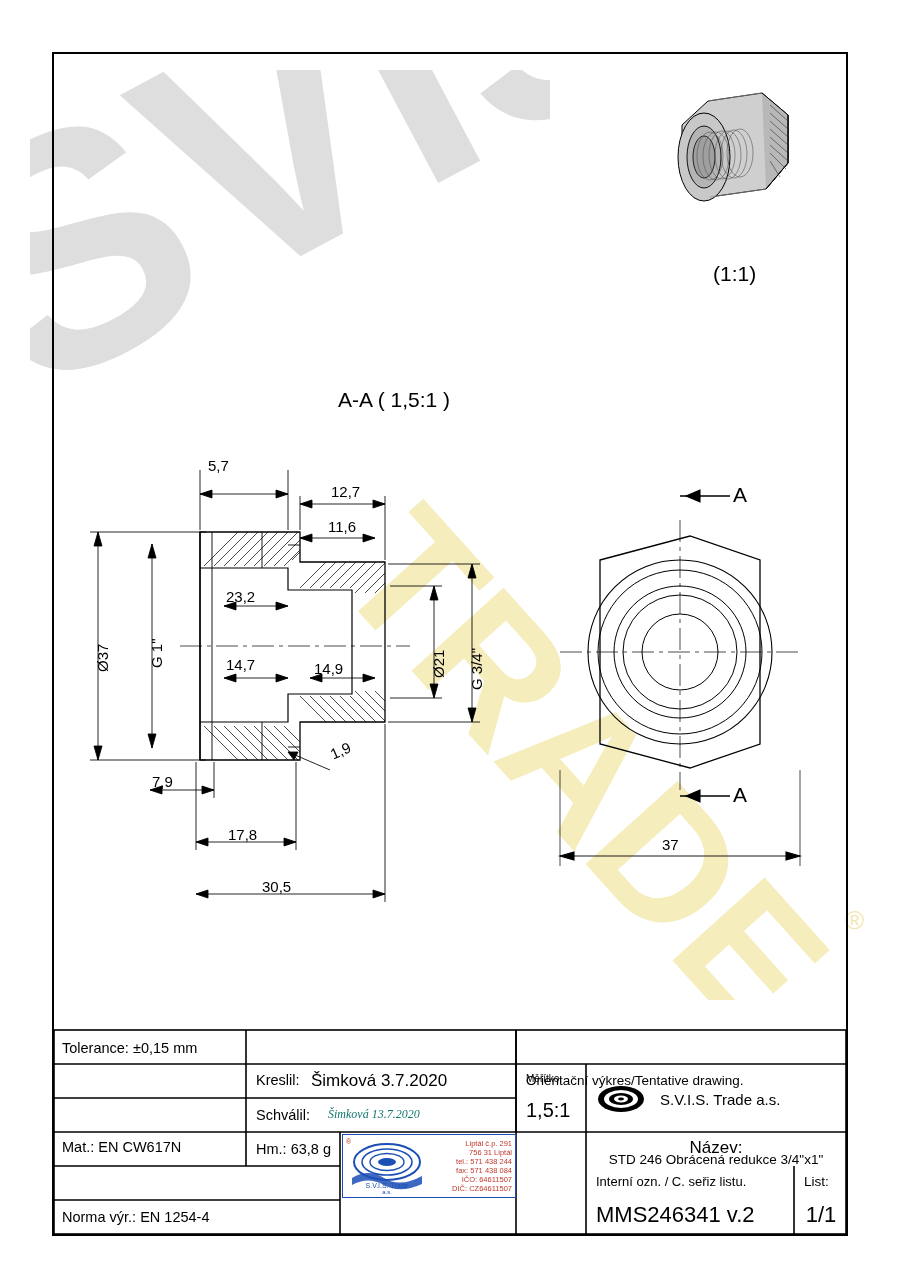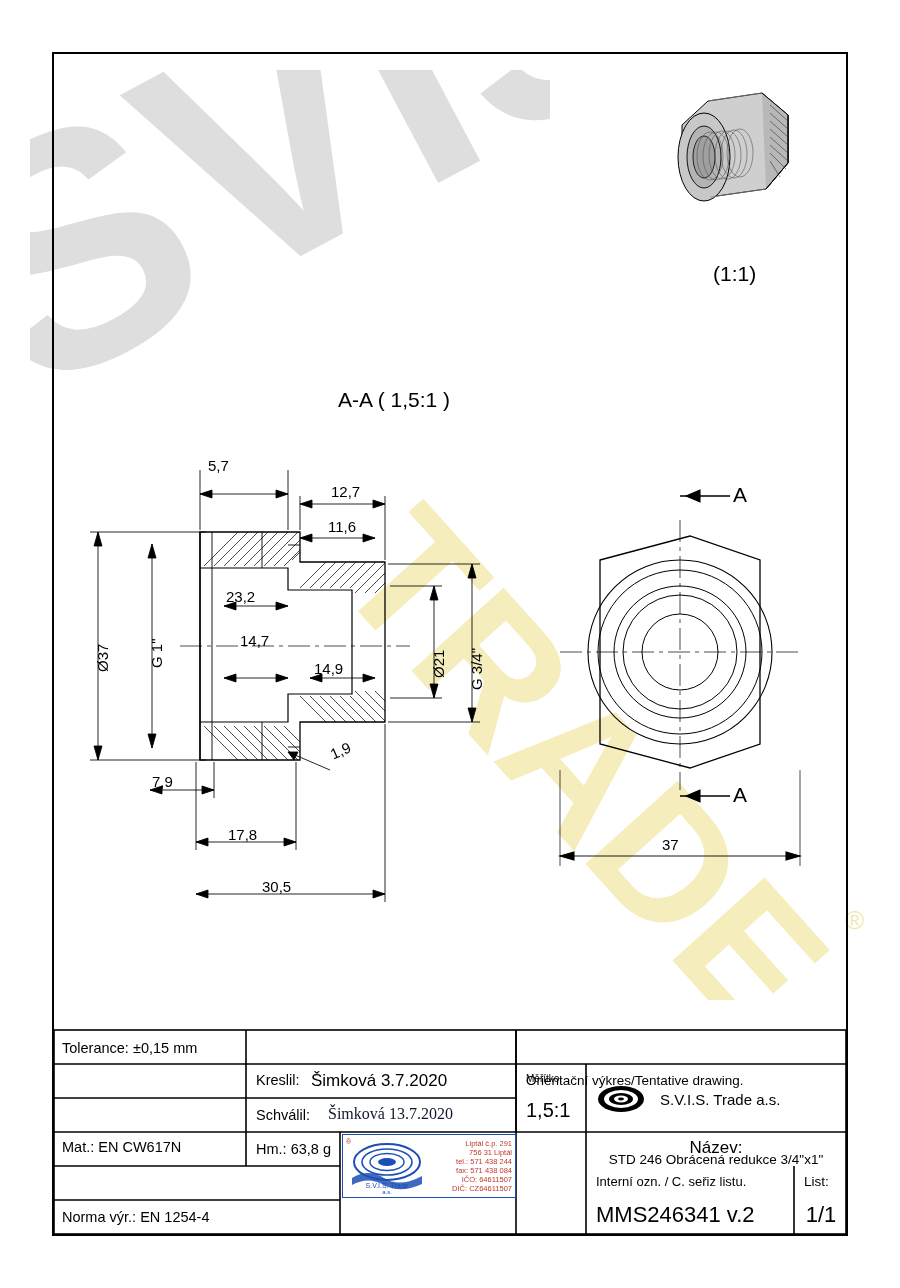--- a/index.html
+++ b/index.html
@@ -22,21 +22,21 @@
     border:2px solid #000;box-sizing:border-box;z-index:2;
   }
   .drawing{position:absolute;left:0;top:0;width:900px;height:1288px;z-index:3;pointer-events:none;}
   
   .lbl{position:absolute;z-index:4;font-family:"Liberation Sans", sans-serif;white-space:nowrap;}
   .dim{font-size:15px;}
   .dim-v{font-size:15px;transform-origin:0 0;transform:rotate(-90deg);}
   .big{font-size:21px;}
   .cell{position:absolute;z-index:6;display:flex;align-items:center;box-sizing:border-box;padding:0 6px;font-size:14.5px;white-space:nowrap;text-align:right;}
   .cell.c{justify-content:center;}
-  .hand{font-family:"Liberation Serif", serif;color:#0f172a;font-size:16px;}
+  .hand{font-family:"Liberation Serif", serif;font-style:italic;color:#0f766e;font-size:12px;}
   .logo-stamp{position:absolute;z-index:6;border:1.5px solid #1c4fb5;box-sizing:border-box;background:#fff;}
   .stamp-txt{position:absolute;z-index:7;color:#c0392b;font-size:7.5px;line-height:9px;text-align:right;}
   .stamp-txt2{position:absolute;z-index:7;color:#c0392b;font-size:7.5px;line-height:9px;}
 </style>
 </head>
 <body>
 
 <svg class="wm wm-svis" width="520" height="420" viewBox="0 0 520 420">
   <text x="0" y="330" font-family="Liberation Sans, sans-serif" font-size="330" font-weight="bold" fill="#dedede" transform="rotate(-28 0 330)">SVIS</text>
 </svg>
@@ -245,21 +245,21 @@
 
 <div class="lbl big" style="left:713px;top:262px;">(1:1)</div>
 <div class="lbl big" style="left:338px;top:388px;">A-A ( 1,5:1 )</div>
 <div class="lbl big" style="left:733px;top:483px;">A</div>
 <div class="lbl big" style="left:733px;top:783px;">A</div>
 
 <div class="lbl dim" style="left:208px;top:457px;">5,7</div>
 <div class="lbl dim" style="left:331px;top:483px;">12,7</div>
 <div class="lbl dim" style="left:328px;top:518px;">11,6</div>
 <div class="lbl dim" style="left:226px;top:588px;">23,2</div>
-<div class="lbl dim" style="left:226px;top:632px;margin-left:14px;">14,7</div>
+<div class="lbl dim" style="left:226px;top:656px;">14,7</div>
 <div class="lbl dim" style="left:314px;top:660px;">14,9</div>
 <div class="lbl dim" style="left:330px;top:742px;transform:rotate(-24deg);">1,9</div>
 <div class="lbl dim" style="left:152px;top:773px;">7,9</div>
 <div class="lbl dim" style="left:228px;top:826px;">17,8</div>
 <div class="lbl dim" style="left:262px;top:878px;">30,5</div>
 <div class="lbl dim" style="left:662px;top:836px;">37</div>
 
 <div class="lbl dim-v" style="left:94px;top:672px;">Ø37</div>
 <div class="lbl dim-v" style="left:148px;top:668px;">G 1"</div>
 <div class="lbl dim-v" style="left:430px;top:678px;">Ø21</div>

